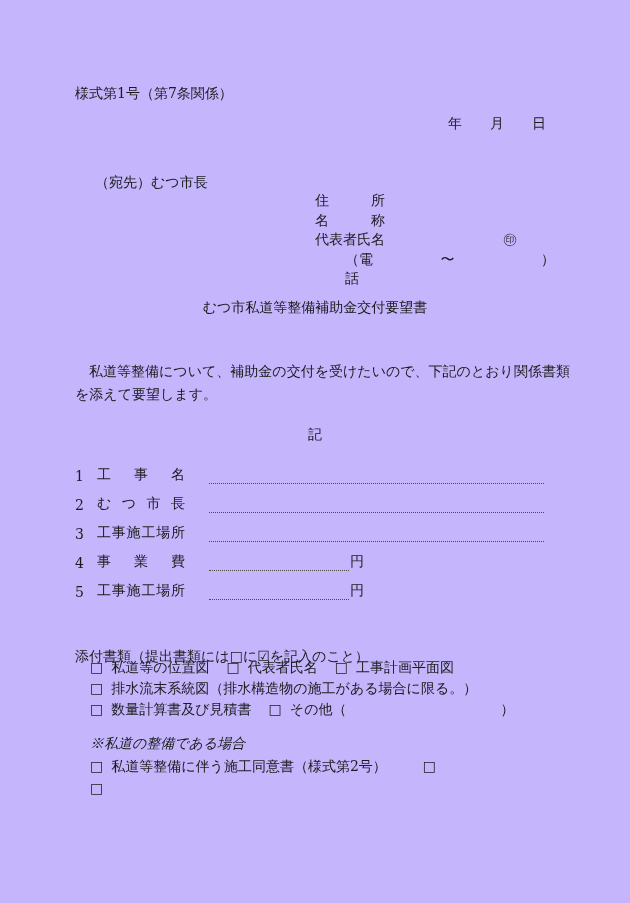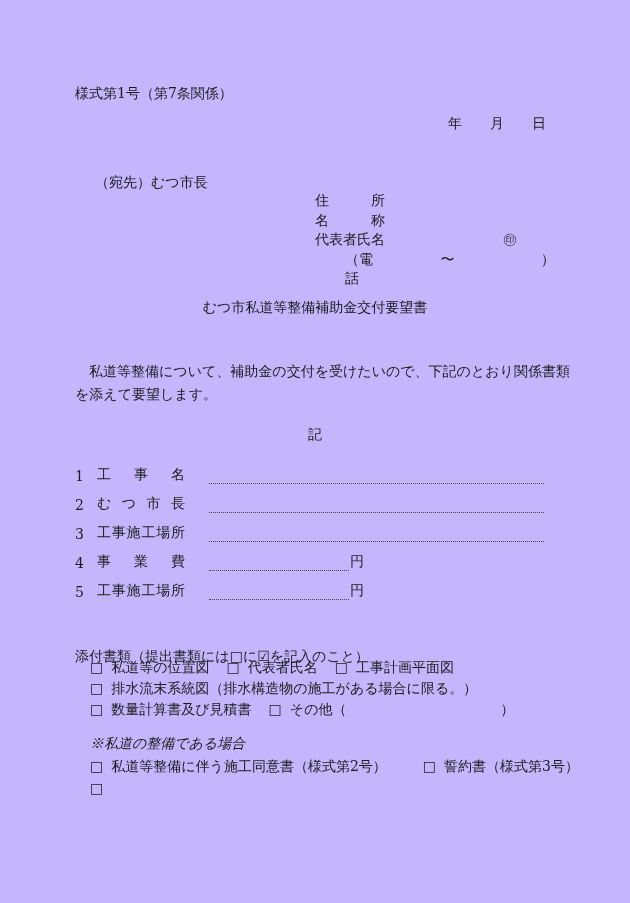--- a/index.html
+++ b/index.html
@@ -162,21 +162,20 @@
   <div class="abs pr-note">※私道の整備である場合</div>
 
   <div class="abs pr-rows">
     <div class="cb-row gap-wide">
       <span class="cb-item">
         <span class="cb">□</span>
         <span>私道等整備に伴う施工同意書（様式第2号）</span>
       </span>
       <span class="cb-item">
         <span class="cb">□</span>
-        <span>誓約書（様式第3号）</span>
       </span>
     </div>
     <div class="cb-row">
       <span class="cb-item">
         <span class="cb">□</span>
       </span>
     </div>
   </div>
 
 </div>

